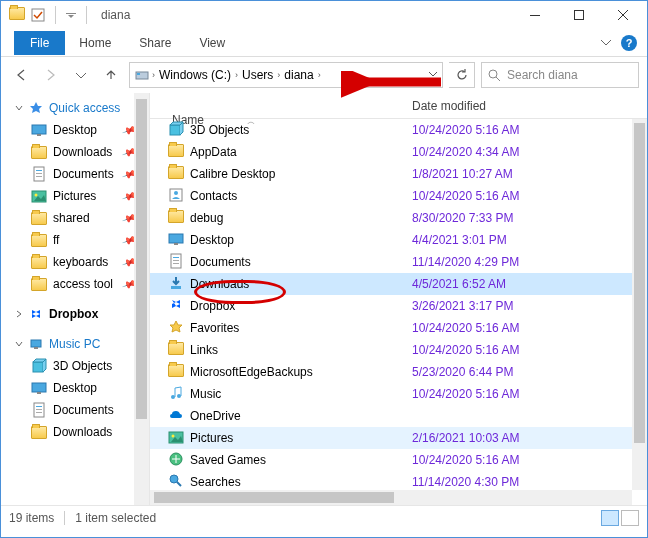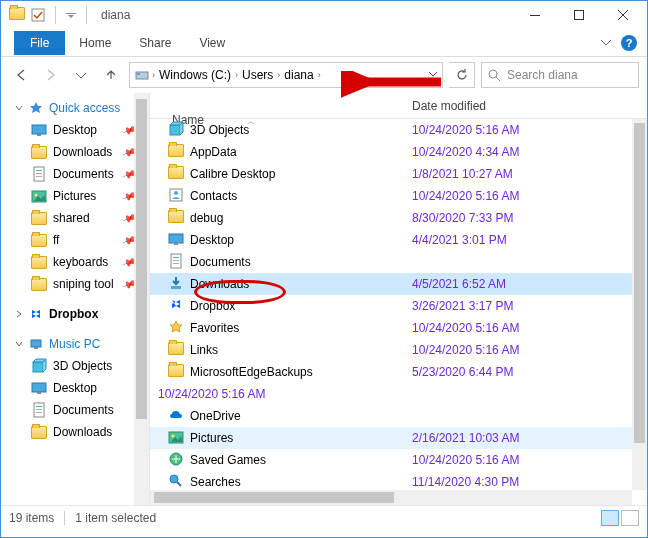--- a/index.html
+++ b/index.html
@@ -224,21 +224,21 @@
           <span>ff</span>
           <span class="pinico">📌</span>
         </div>
         <div class="sbitem">
           <span class="folder-ico"></span>
           <span>keyboards</span>
           <span class="pinico">📌</span>
         </div>
         <div class="sbitem">
           <span class="folder-ico"></span>
-          <span>sniping tool</span>
+          <span>access tool</span>
           <span class="pinico">📌</span>
         </div>
       </div>
     <div style="height:8px"></div>
     <div class="sbitem head">
       <svg width="8" height="8">
           <path d="M2 1 L6 4 L2 7" fill="none" stroke="#666"></path>
         </svg>
       <svg width="14" height="14">
           <path d="M3 3 L7 5 L3 7 L7 9 L3 11 M11 3 L7 5 L11 7 L7 9 L11 11" fill="#0061ff"></path>
@@ -354,20 +354,21 @@
         <div class="row">
           <div class="nm">
             <span><svg width="16" height="16">
                 <rect x="3" y="1" width="10" height="14" fill="#fff" stroke="#888"></rect>
                 <rect x="5" y="4" width="6" height="1" fill="#4aa8e0"></rect>
                 <rect x="5" y="7" width="6" height="1" fill="#aaa"></rect>
                 <rect x="5" y="10" width="6" height="1" fill="#aaa"></rect>
               </svg></span>
             <span>Documents</span>
           </div>
+          <div class="dt">11/14/2020 4:29 PM</div>
         </div>
         <div class="row sel">
           <div class="nm">
             <span><svg width="16" height="16">
                 <path d="M8 2 L8 9 M5 6 L8 9 L11 6" stroke="#2a78b0" stroke-width="2" fill="none"></path>
                 <rect x="3" y="11" width="10" height="3" fill="#4aa8e0"></rect>
               </svg></span>
             <span>Downloads</span>
           </div>
           <div class="dt">4/5/2021 6:52 AM</div>
@@ -398,20 +399,28 @@
           <div class="dt">10/24/2020 5:16 AM</div>
         </div>
         <div class="row">
           <div class="nm">
             <span><span class="folder-ico"></span></span>
             <span>MicrosoftEdgeBackups</span>
           </div>
           <div class="dt">5/23/2020 6:44 PM</div>
         </div>
         <div class="row">
+          <div class="nm">
+            <span><svg width="16" height="16">
+                <circle cx="5" cy="12" r="2" fill="#4aa8e0"></circle>
+                <circle cx="11" cy="11" r="2" fill="#4aa8e0"></circle>
+                <path d="M7 12 L7 3 L13 2 L13 11" stroke="#4aa8e0" fill="none"></path>
+              </svg></span>
+            <span>Music</span>
+          </div>
           <div class="dt">10/24/2020 5:16 AM</div>
         </div>
         <div class="row">
           <div class="nm">
             <span><svg width="16" height="16">
                 <path d="M4 11 Q2 11 2 9 Q2 7 4 7 Q4 4 8 4 Q11 4 12 7 Q14 7 14 9 Q14 11 12 11 Z" fill="#0078d4"></path>
               </svg></span>
             <span>OneDrive</span>
           </div>
         </div>

